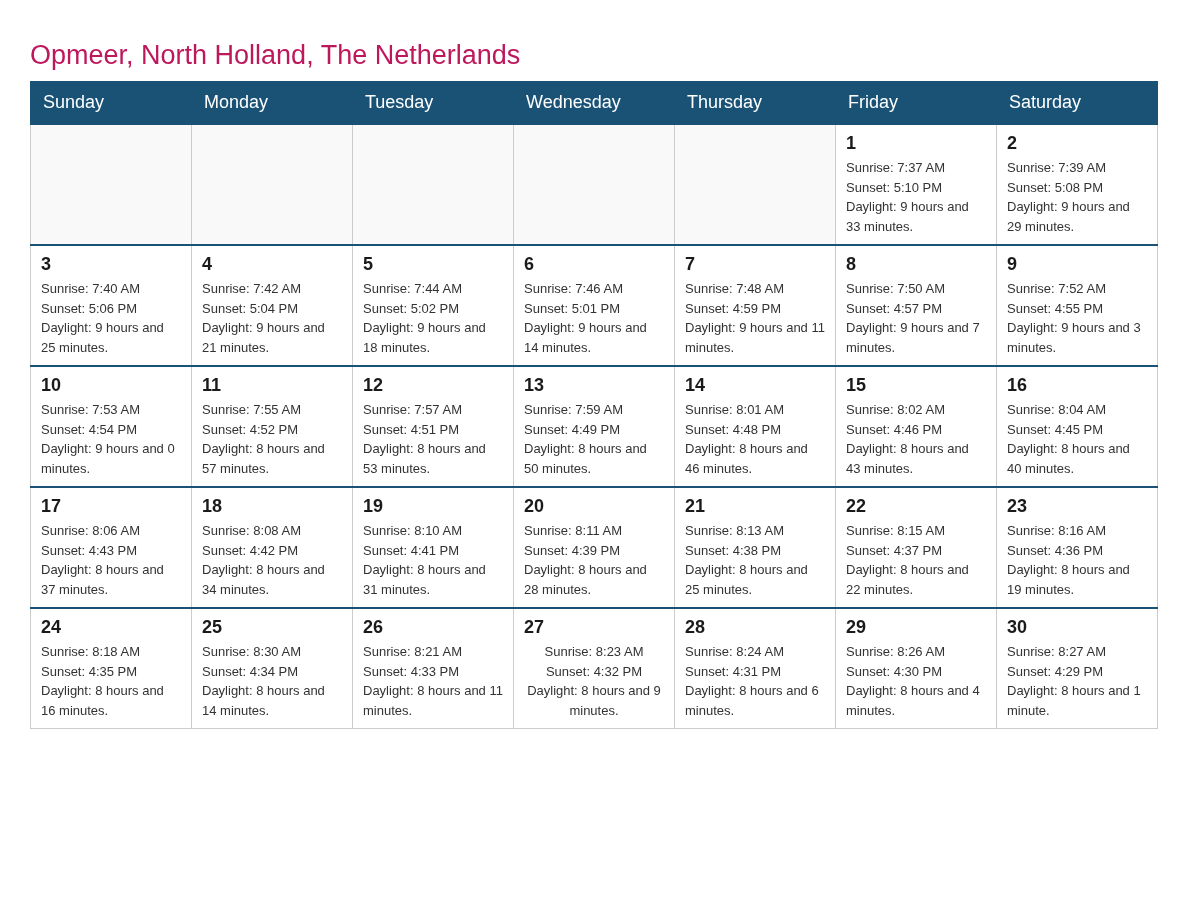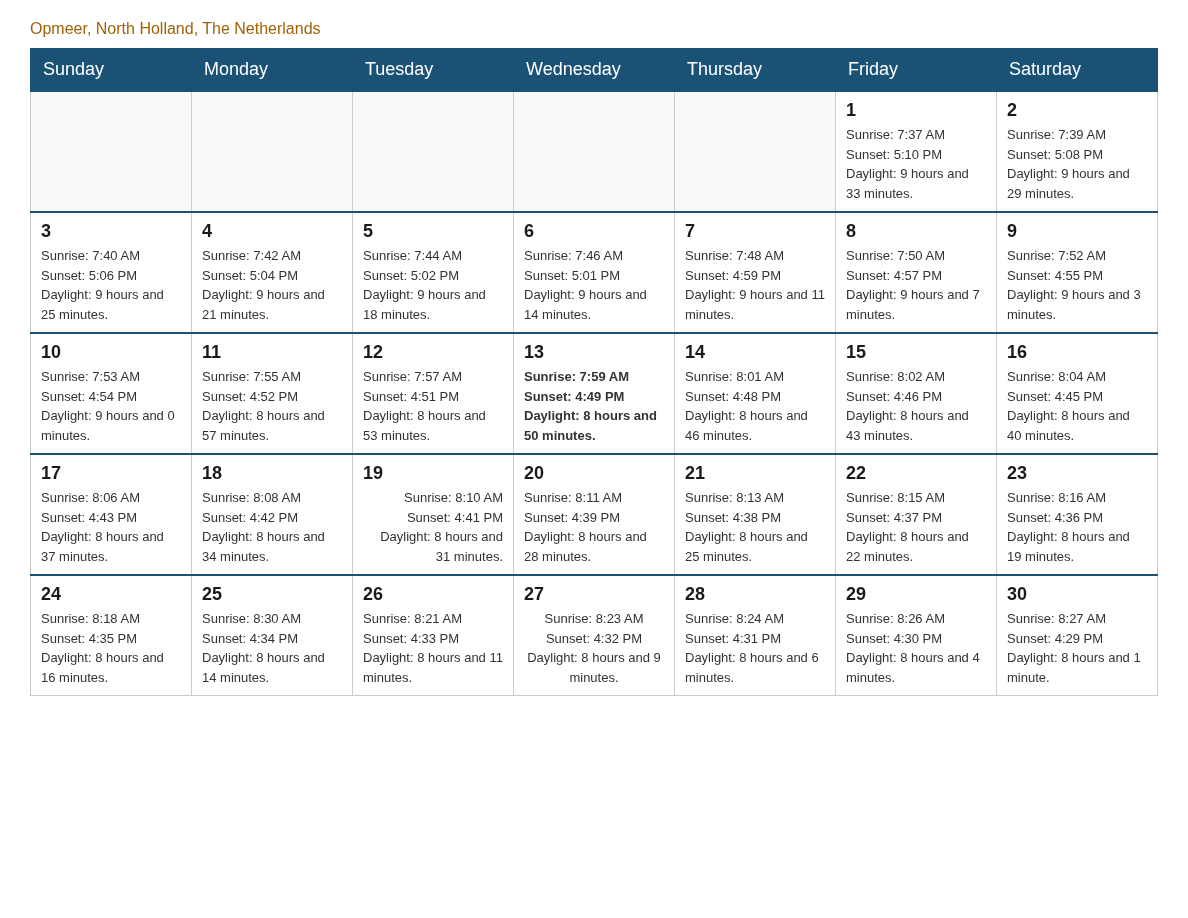--- a/index.html
+++ b/index.html
@@ -48,23 +48,23 @@
     .title-area {
       text-align: right;
     }
     .month-title {
       font-size: 52px;
       font-weight: bold;
       color: #1a1a1a;
       line-height: 1.1;
     }
     .location {
-      font-size: 16px;
-      color: #a16207;
-      margin-top: 0;
+      font-size: 27px;
+      color: #be185d;
+      margin-top: 20px;
     }
     .calendar {
       width: 100%;
       border-collapse: collapse;
       margin-top: 10px;
       border-radius: 14px;
     }
     .calendar thead th {
       background-color: #1a5276;
       color: #fff;
@@ -201,21 +201,21 @@
 Daylight: 8 hours and 57 minutes.</div>
         </td>
         <td>
           <span class="day-number">12</span>
           <div class="day-info" style="white-space: pre-line;">Sunrise: 7:57 AM
 Sunset: 4:51 PM
 Daylight: 8 hours and 53 minutes.</div>
         </td>
         <td>
           <span class="day-number">13</span>
-          <div class="day-info" style="white-space: pre-line; font-weight: bold;">Sunrise: 7:59 AM
+          <div class="day-info" style="white-space: pre-line;">Sunrise: 7:59 AM
 Sunset: 4:49 PM
 Daylight: 8 hours and 50 minutes.</div>
         </td>
         <td>
           <span class="day-number">14</span>
           <div class="day-info" style="white-space: pre-line;">Sunrise: 8:01 AM
 Sunset: 4:48 PM
 Daylight: 8 hours and 46 minutes.</div>
         </td>
         <td>
@@ -239,21 +239,21 @@
 Daylight: 8 hours and 37 minutes.</div>
         </td>
         <td>
           <span class="day-number">18</span>
           <div class="day-info" style="white-space: pre-line;">Sunrise: 8:08 AM
 Sunset: 4:42 PM
 Daylight: 8 hours and 34 minutes.</div>
         </td>
         <td>
           <span class="day-number">19</span>
-          <div class="day-info" style="white-space: pre-line; text-align: right;">Sunrise: 8:10 AM
+          <div class="day-info" style="white-space: pre-line;">Sunrise: 8:10 AM
 Sunset: 4:41 PM
 Daylight: 8 hours and 31 minutes.</div>
         </td>
         <td>
           <span class="day-number">20</span>
           <div class="day-info" style="white-space: pre-line;">Sunrise: 8:11 AM
 Sunset: 4:39 PM
 Daylight: 8 hours and 28 minutes.</div>
         </td>
         <td>

